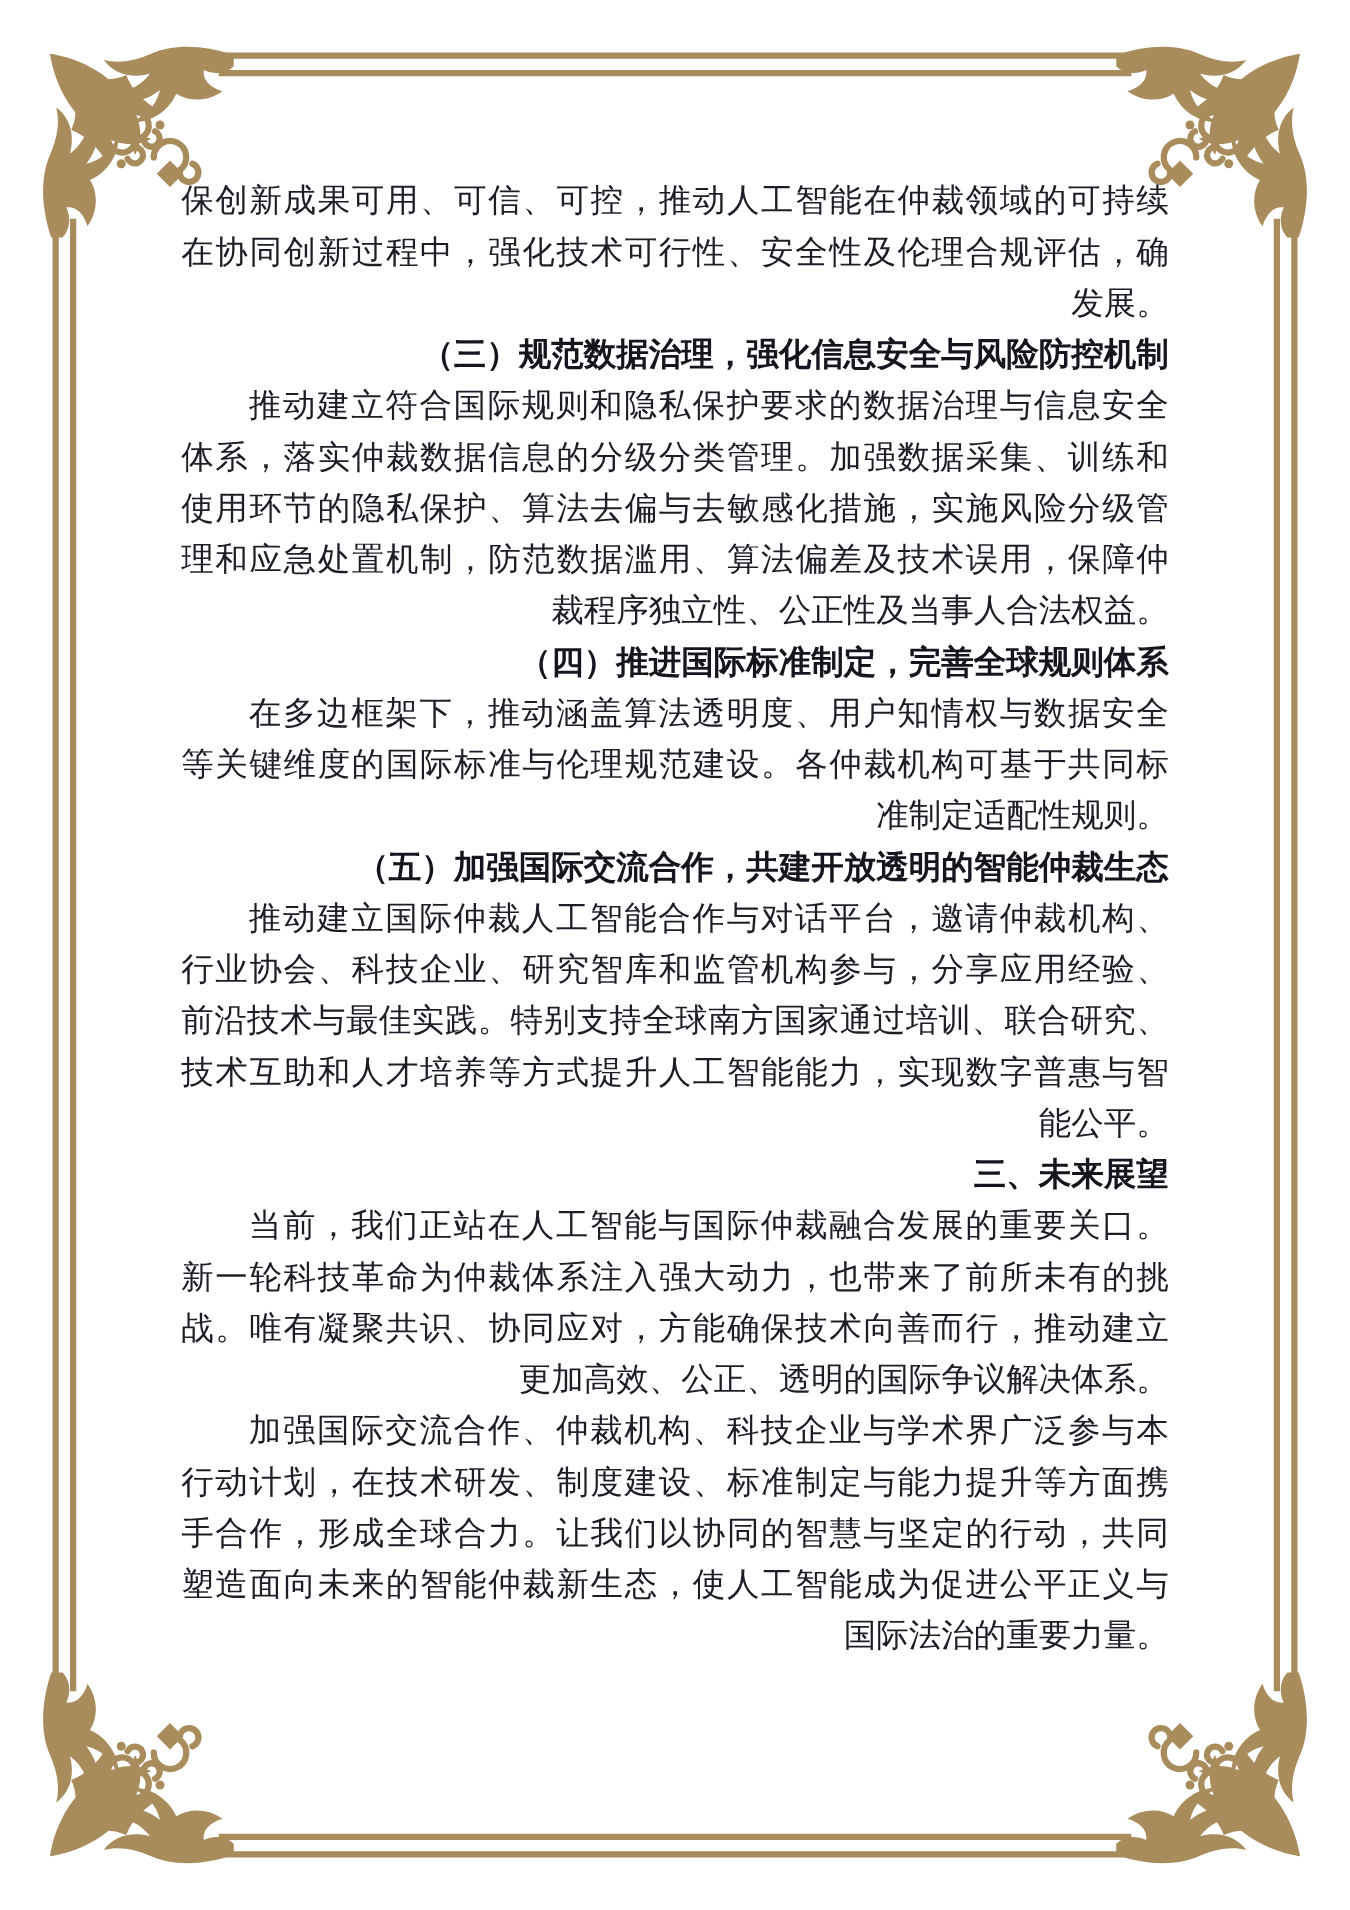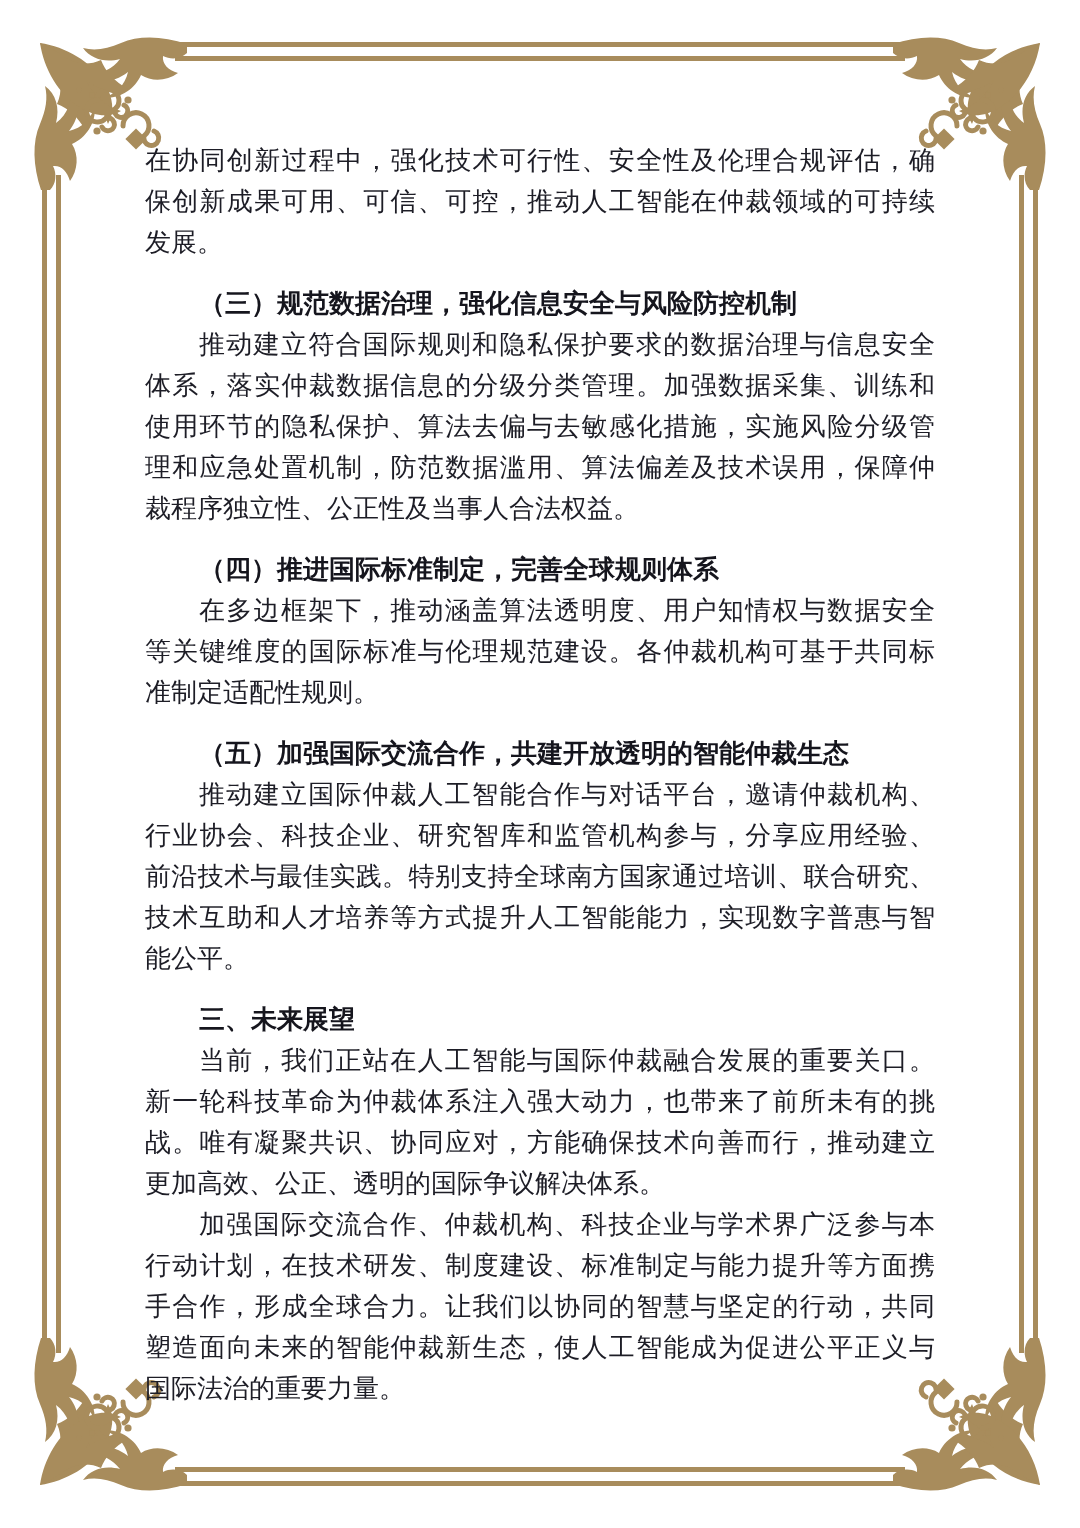--- a/index.html
+++ b/index.html
@@ -7,24 +7,24 @@
     width:1080px; height:1528px; position:relative;
     background:#ffffff; overflow:hidden;
     font-family:"Liberation Serif","DejaVu Serif",serif;
   }
   .border-svg { position:absolute; left:0; top:0; width:1080px; height:1528px; }
   .st { fill:none; stroke:#a88c5c; stroke-width:5; stroke-linecap:round; }
   .doc {
     position:absolute; left:145px; top:140px; width:790px;
     color:#1d1d26; font-size:26px; line-height:41px;
   }
-  .line { height:41px; white-space:nowrap; text-align:left; }
+  .line { height:41px; white-space:nowrap; text-align:right; }
   .just { white-space:normal; text-align:justify; text-align-last:justify; text-justify:inter-ideograph; }
   .indent { padding-left:54px; }
-  .head { font-weight:700; color:#15151d;margin-top:20px; }
+  .head { font-weight:700; color:#15151d; }
 </style>
 </head>
 <body>
 
 <svg class="border-svg" viewBox="0 0 1080 1528" aria-hidden="true">
   <defs>
     <g id="ohalf" fill="#a88c5c">
       <path d="M152,6 C128,-2 104,-3 86,5 C72,11 60,13 48,10 C56,21 70,25 85,21 C76,33 62,38 47,35 C58,47 78,46 93,34 C90,47 81,56 68,60 C85,61 100,51 106,37 C117,44 132,43 143,35 C133,32 127,26 128,18 C136,22 146,21 152,15 Z"></path>
       <path d="M5,5 C31,9 56,23 70,46 C78,59 80,74 73,86 C68,70 56,57 42,51 C52,64 56,79 51,93 C43,79 33,70 22,66 C28,53 26,39 18,28 C12,19 7,11 5,5 Z"></path>
       <path class="st" d="M62,63 a11,11 0 1,1 18,8 a6.5,6.5 0 1,0 9,-4"></path>
@@ -51,22 +51,22 @@
     <rect x="1019" y="175" width="5" height="1178"></rect>
   </g>
 
   <use href="#corner" transform="translate(35,38)"></use>
   <use href="#corner" transform="translate(1045,38) scale(-1,1)"></use>
   <use href="#corner" transform="translate(35,1490) scale(1,-1)"></use>
   <use href="#corner" transform="translate(1045,1490) scale(-1,-1)"></use>
 </svg>
 
 <div class="doc">
+  <div class="line just">保创新成果可用、可信、可控，推动人工智能在仲裁领域的可持续</div>
   <div class="line just">在协同创新过程中，强化技术可行性、安全性及伦理合规评估，确</div>
-  <div class="line just">保创新成果可用、可信、可控，推动人工智能在仲裁领域的可持续</div>
   <div class="line">发展。</div>
   <div class="line head indent">（三）规范数据治理，强化信息安全与风险防控机制</div>
   <div class="line just indent">推动建立符合国际规则和隐私保护要求的数据治理与信息安全</div>
   <div class="line just">体系，落实仲裁数据信息的分级分类管理。加强数据采集、训练和</div>
   <div class="line just">使用环节的隐私保护、算法去偏与去敏感化措施，实施风险分级管</div>
   <div class="line just">理和应急处置机制，防范数据滥用、算法偏差及技术误用，保障仲</div>
   <div class="line">裁程序独立性、公正性及当事人合法权益。</div>
   <div class="line head indent">（四）推进国际标准制定，完善全球规则体系</div>
   <div class="line just indent">在多边框架下，推动涵盖算法透明度、用户知情权与数据安全</div>
   <div class="line just">等关键维度的国际标准与伦理规范建设。各仲裁机构可基于共同标</div>

